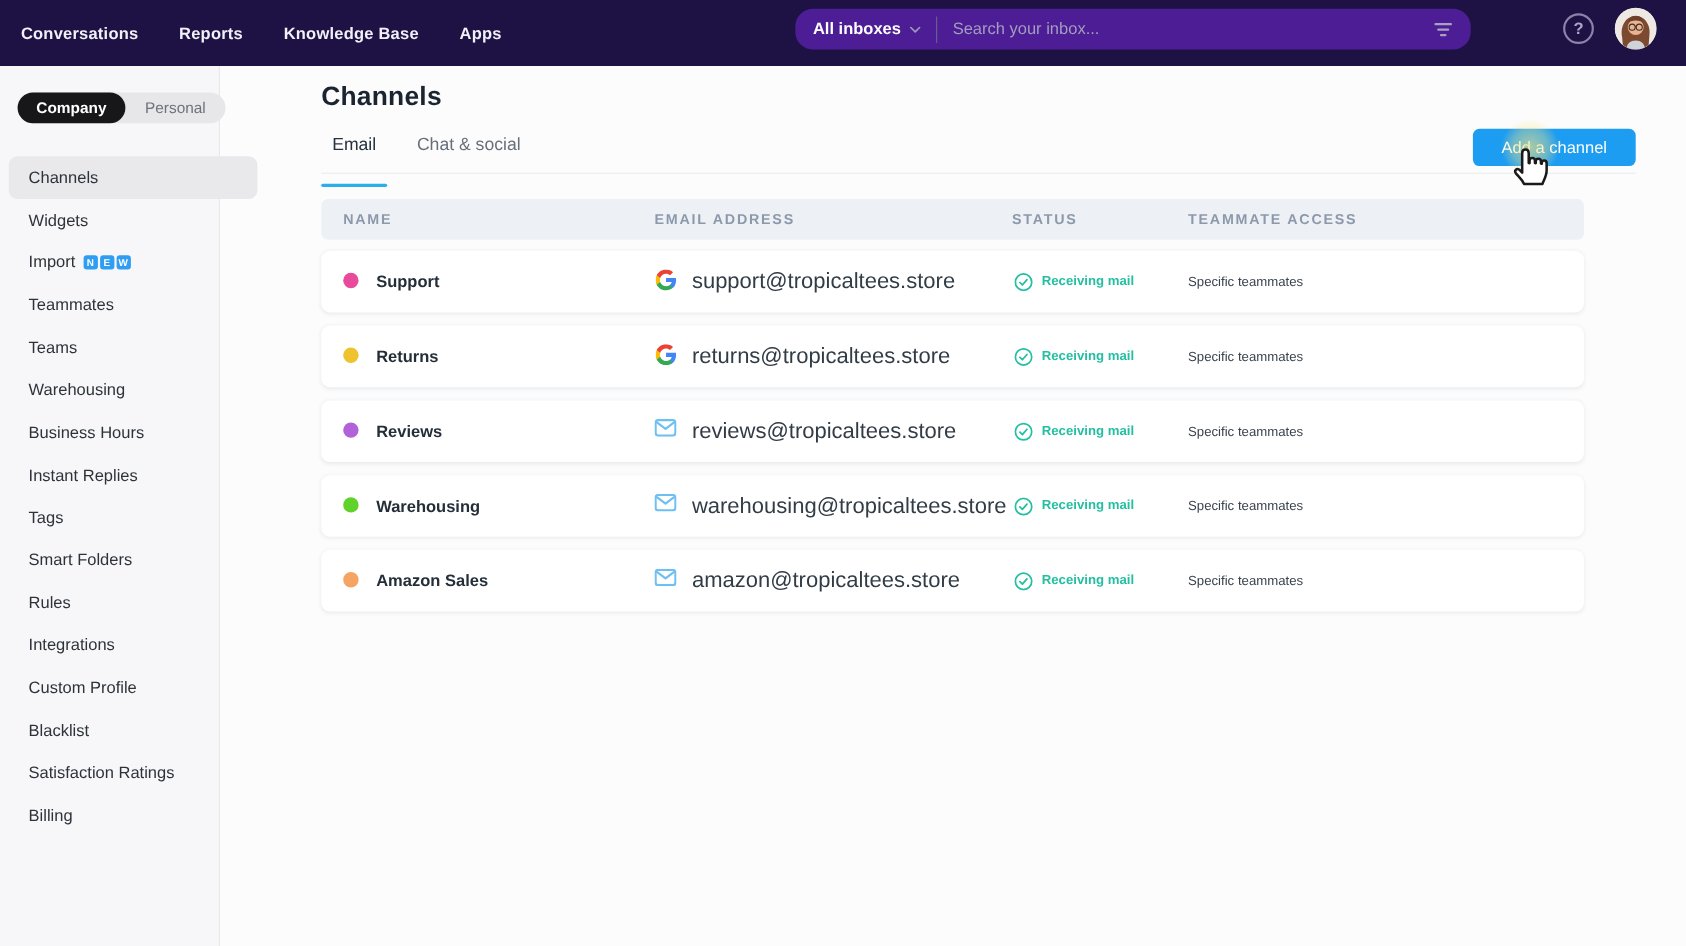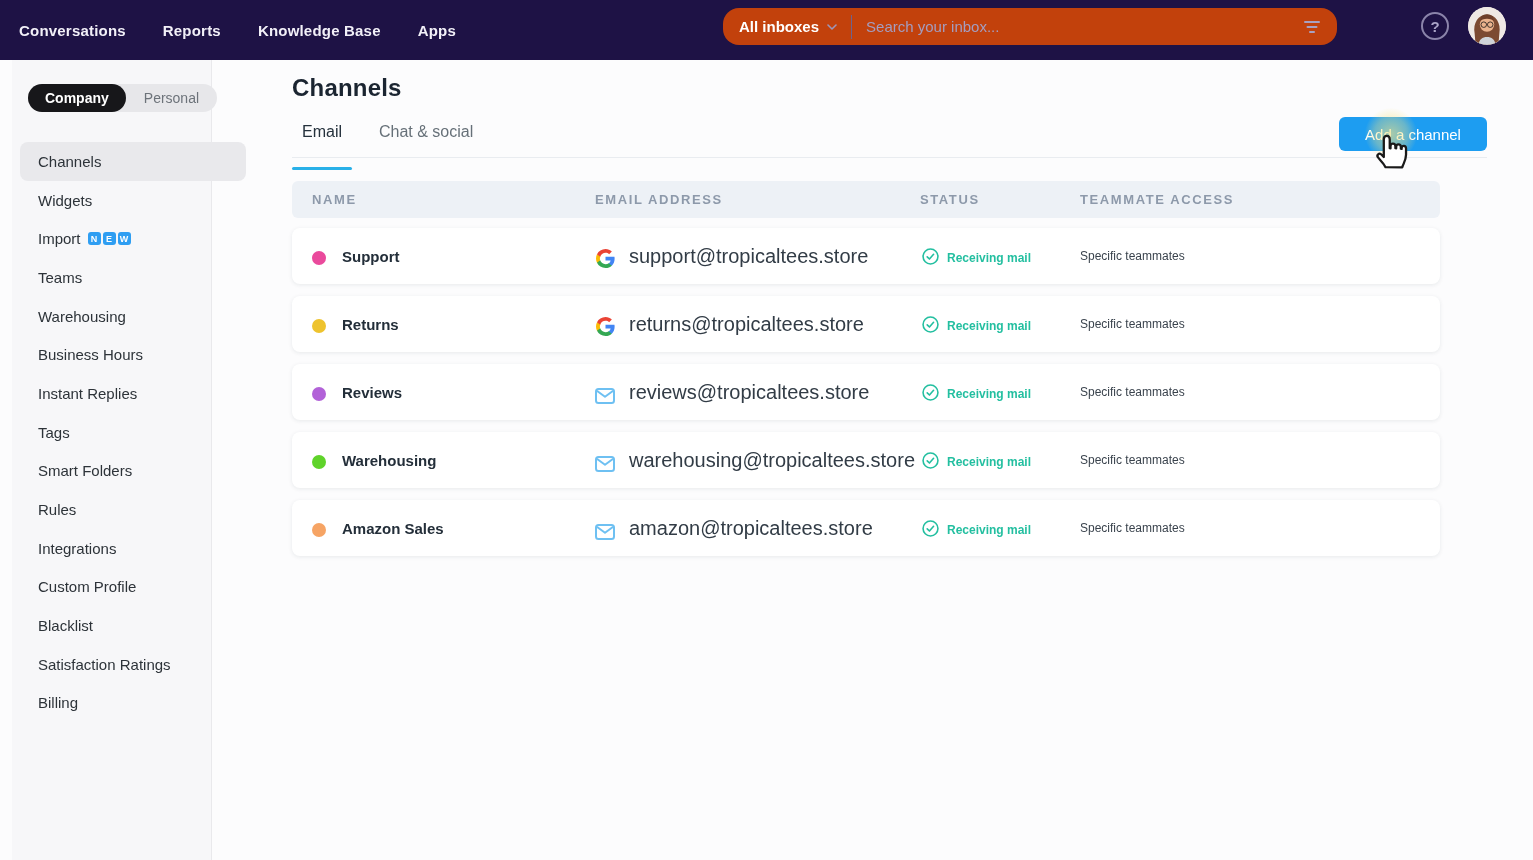--- a/index.html
+++ b/index.html
@@ -3,30 +3,30 @@
 <meta charset="utf-8">
 <style>
   * { margin:0; padding:0; box-sizing:border-box; }
   html,body { width:1533px; height:860px; font-family:"Liberation Sans", sans-serif; }
   body { position:relative; overflow:hidden; background:#fcfcfd; }
 
   
   .topbar { position:absolute; left:0; top:0; width:1533px; height:60px; background:var(--topbar-bg,#1e1245); }
   .nav-items { position:absolute; left:19px; top:0; height:60px; display:flex; align-items:center; gap:37px; }
   .nav-item { color:#f2f0f8; font-size:15px; font-weight:700; letter-spacing:.2px; cursor:pointer; }
-  .searchbar { position:absolute; left:723px; top:8px; width:614px; height:37px; background:#c2410c; border-radius:16px; display:flex; align-items:center; padding:0 16px; }
+  .searchbar { position:absolute; left:723px; top:8px; width:614px; height:37px; background:#4c1d95; border-radius:16px; display:flex; align-items:center; padding:0 16px; }
   .scope { display:flex; align-items:center; gap:8px; color:#ffffff; font-size:15px; font-weight:700; cursor:pointer; white-space:nowrap; }
   .search-divider { width:1px; height:24px; background:#6b6390; margin:0 14px; }
   .search-input { flex:1; background:transparent; border:none; outline:none; color:#e8e4f4; font-size:15px; font-family:"Liberation Sans",sans-serif; }
   .search-input::placeholder { color:#a49dc0; }
   .help-circle { position:absolute; left:1421px; top:12px; width:28px; height:28px; border:2px solid #8b84aa; border-radius:50%; color:#aba4c8; font-size:15px; font-weight:700; display:flex; align-items:center; justify-content:center; cursor:pointer; }
   .avatar { position:absolute; left:1468px; top:7px; width:38px; height:38px; border-radius:50%; overflow:hidden; cursor:pointer; background:#efe9e4; }
 
   
-  .sidebar { position:absolute; left:12px; top:60px; width:200px; height:800px; background:#f7f7f9; border-right:1px solid #e9e9ec; }
+  .sidebar { position:absolute; left:0; top:60px; width:200px; height:800px; background:#f7f7f9; border-right:1px solid #e9e9ec; }
   .ws-toggle { position:absolute; left:16px; top:24px; height:28px; display:flex; align-items:center; background:#e7e7ea; border-radius:14px; }
   .ws-company { height:28px; padding:0 17px; background:#17171a; color:#fff; border-radius:14px; font-size:14px; font-weight:700; display:flex; align-items:center; cursor:pointer; }
   .ws-personal { padding:0 18px; color:#6d737a; font-size:14px; cursor:pointer; }
   .sb-menu { position:absolute; left:0; top:82px; width:253px; }
   .sb-item { height:38.7px; margin:0 19px 0 8px; padding-left:18px; display:flex; align-items:center; border-radius:8px; font-size:15px; color:#2d3339; cursor:pointer; }
   .sb-item.sel { background:#e9e9ec; }
   .new-badge { display:inline-flex; gap:2px; margin-left:7px; }
   .new-badge .tile { width:13px; height:13px; background:var(--badge-blue,#2f9ef2); border-radius:3px; color:#fff; font-size:9px; font-weight:700; display:flex; align-items:center; justify-content:center; }
   .sb-chev { margin-left:10px; color:#69727c; font-size:17px; line-height:1; transform:translateY(-1px); }
 
@@ -42,21 +42,21 @@
   .tab-divider { position:absolute; left:39px; top:97px; width:1195px; height:1px; background:#e9ecf0; }
   .add-btn { position:absolute; left:1086px; top:57px; width:148px; height:34px; background:var(--accent-blue,#1d9df1); border:none; border-radius:6px; color:#fff; font-size:15px; font-family:"Liberation Sans",sans-serif; cursor:pointer; }
 
   
   .table { position:absolute; left:39px; top:121px; width:1148px; }
   .thead { height:37px; background:#edf1f6; border-radius:6px; display:grid; grid-template-columns:283px 325px 160px 1fr; align-items:center; padding-left:20px; }
   .th { font-size:13px; font-weight:700; letter-spacing:1.6px; color:#8d99aa; text-transform:uppercase; }
   .tbody { margin-top:10px; }
   .trow { height:56px; background:#ffffff; border-radius:8px; box-shadow:0 1px 4px rgba(25,39,57,.09); display:grid; grid-template-columns:283px 325px 160px 1fr; align-items:center; padding-left:20px; cursor:pointer; }
   .trow + .trow { margin-top:12px; }
-  .cell { display:flex; align-items:flex-end; }
+  .cell { display:flex; align-items:flex-start; }
   .dot { width:14px; height:14px; border-radius:50%; margin-right:16px; flex:none; }
   .row-name { font-size:15px; font-weight:700; color:#232e39; }
   .mail-icon { width:20px; display:flex; justify-content:center; flex:none; }
   .row-email { font-size:20px; color:#323c46; margin-left:14px; }
   .status-text { font-size:12px; font-weight:700; color:var(--status-green,#23bfa0); margin-left:7px; }
   .row-access { font-size:12px; color:#3a434d; }
 
   
   .halo { position:absolute; left:1112px; top:48px; width:52px; height:52px; border-radius:50%; background:radial-gradient(circle, rgba(246,228,130,.65) 0%, rgba(246,228,130,.35) 45%, rgba(246,228,130,0) 72%); pointer-events:none; }
   .cursor { position:absolute; left:1117px; top:66px; pointer-events:none; }
@@ -128,20 +128,23 @@
       </div>
       <div class="sb-item">
         <span>Import</span>
         <span class="new-badge">
           <span class="tile">N</span>
           <span class="tile">E</span>
           <span class="tile">W</span>
         </span>
       </div>
       <div class="sb-item">
+        <span>Teammates</span>
+      </div>
+      <div class="sb-item">
         <span>Teams</span>
       </div>
       <div class="sb-item">
         <span>Warehousing</span>
       </div>
       <div class="sb-item">
         <span>Business Hours</span>
       </div>
       <div class="sb-item">
         <span>Instant Replies</span>

